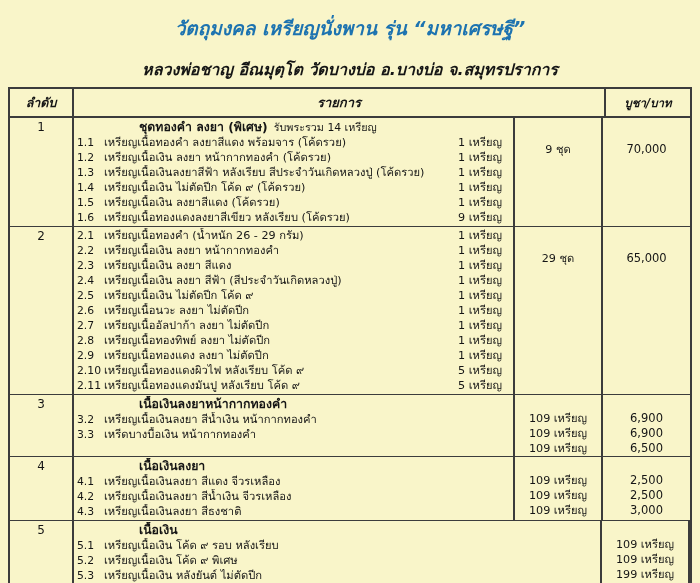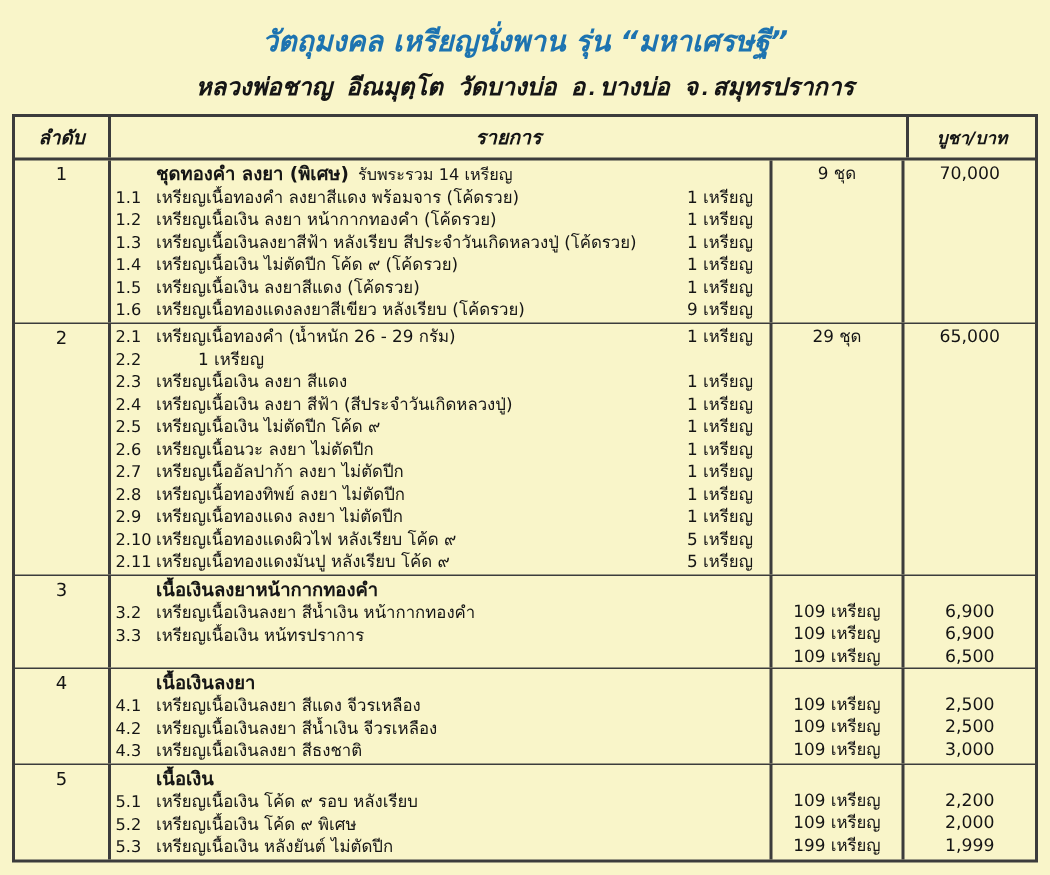--- a/index.html
+++ b/index.html
@@ -16,21 +16,21 @@
     font-family:"DejaVu Sans","Liberation Sans",sans-serif;
     overflow:hidden;
   }
   .doc-title{
     text-align:center;color:var(--accent);
     font-weight:bold;font-style:italic;
     font-size:19px;line-height:23px;margin-top:17px;
   }
   .doc-subtitle{
     text-align:center;font-weight:bold;font-style:italic;
-    font-size:16px;line-height:20px;margin-top:9px;margin-bottom:7px;font-family:Liberation Mono, monospace;
+    font-size:16px;line-height:20px;margin-top:20px;margin-bottom:7px;
   }
   .table{
     margin:0 8px;
     border:2px solid var(--line);
     background:var(--bg);
   }
   .thead{display:flex;font-weight:bold;font-style:italic;border-bottom:2px solid var(--line);}
   .thead > div{display:flex;align-items:center;justify-content:center;height:27px;}
   .th-no{width:62px;border-right:2px solid var(--line);font-size:12.5px;}
   .th-item{flex:1;border-right:2px solid var(--line);font-size:13px;}
@@ -41,28 +41,28 @@
   .section:first-child{border-top:none;}
   .sec-no{
     width:62px;border-right:2px solid var(--line);
     text-align:center;font-size:12px;line-height:16px;padding-top:1px;
   }
   .sec-items{flex:1;border-right:2px solid var(--line);min-width:0;padding-top:1px;padding-bottom:1px;}
   .row{display:flex;height:15px;line-height:15px;font-size:11.2px;white-space:nowrap;overflow:hidden;}
   .row-no{width:27px;padding-left:3px;font-size:10.8px;flex:none;}
   .row-desc{flex:1;min-width:0;overflow:hidden;}
   .row-qty{width:72px;text-align:right;padding-right:11px;flex:none;}
-  .sec-header{height:16px;line-height:16px;}
+  .sec-header{height:16px;line-height:16px;padding-left:35px;}
   .stitle{font-weight:bold;font-size:12.3px;}
   .ssuffix{font-size:10.8px;margin-left:6px;}
 
   .sec-made{width:86px;border-right:2px solid var(--line);text-align:center;font-size:11.2px;padding-top:1px;}
   .sec-price{width:87px;text-align:center;font-size:11.5px;padding-top:1px;}
   .cell-row{height:15px;line-height:15px;}
-  .set-value{margin-top:0;}
+  .set-value{margin-top:23px;}
 </style>
 </head>
 <body>
 
 <div class="page">
   <div class="doc-title">วัตถุมงคล เหรียญนั่งพาน รุ่น “มหาเศรษฐี”</div>
   <div class="doc-subtitle">หลวงพ่อชาญ อีณมุตฺโต วัดบางบ่อ อ.บางบ่อ จ.สมุทรปราการ</div>
 
   <div class="table">
     <div class="thead">
@@ -119,20 +119,21 @@
         <div class="section">
           <div class="sec-no">2</div>
           <div class="sec-items">
             <div class="row">
               <div class="row-no">2.1</div>
               <div class="row-desc">เหรียญเนื้อทองคำ (น้ำหนัก 26 - 29 กรัม)</div>
               <div class="row-qty">1 เหรียญ</div>
             </div>
             <div class="row">
               <div class="row-no">2.2</div>
+              <div class="row-desc">เหรียญเนื้อเงิน ลงยา หน้ากากทองคำ</div>
               <div class="row-qty">1 เหรียญ</div>
             </div>
             <div class="row">
               <div class="row-no">2.3</div>
               <div class="row-desc">เหรียญเนื้อเงิน ลงยา สีแดง</div>
               <div class="row-qty">1 เหรียญ</div>
             </div>
             <div class="row">
               <div class="row-no">2.4</div>
               <div class="row-desc">เหรียญเนื้อเงิน ลงยา สีฟ้า (สีประจำวันเกิดหลวงปู่)</div>
@@ -187,21 +188,21 @@
             <div class="row sec-header">
               <div class="row-no"></div>
               <div class="row-desc"><span class="stitle">เนื้อเงินลงยาหน้ากากทองคำ</span></div>
             </div>
             <div class="row">
               <div class="row-no">3.2</div>
               <div class="row-desc">เหรียญเนื้อเงินลงยา สีน้ำเงิน หน้ากากทองคำ</div>
             </div>
             <div class="row">
               <div class="row-no">3.3</div>
-              <div class="row-desc">เหรียญเนื้อเงิน หน้ทรปราการ</div>
+              <div class="row-desc">เหรีดบางบื้อเงิน หน้ากากทองคำ</div>
             </div>
           </div>
           <div class="sec-made">
             <div class="cell-row"></div>
             <div class="cell-row">109 เหรียญ</div>
             <div class="cell-row">109 เหรียญ</div>
             <div class="cell-row">109 เหรียญ</div>
           </div>
           <div class="sec-price">
             <div class="cell-row"></div>
@@ -262,23 +263,17 @@
               <div class="row-no">5.3</div>
               <div class="row-desc">เหรียญเนื้อเงิน หลังยันต์ ไม่ตัดปีก</div>
             </div>
           </div>
           <div class="sec-made">
             <div class="cell-row"></div>
             <div class="cell-row">109 เหรียญ</div>
             <div class="cell-row">109 เหรียญ</div>
             <div class="cell-row">199 เหรียญ</div>
           </div>
-          <div class="sec-price">
-            <div class="cell-row"></div>
-            <div class="cell-row">2,200</div>
-            <div class="cell-row">2,000</div>
-            <div class="cell-row">1,999</div>
-          </div>
         </div>
       </div>
   </div>
 
 </div>
 
 </body></html>

